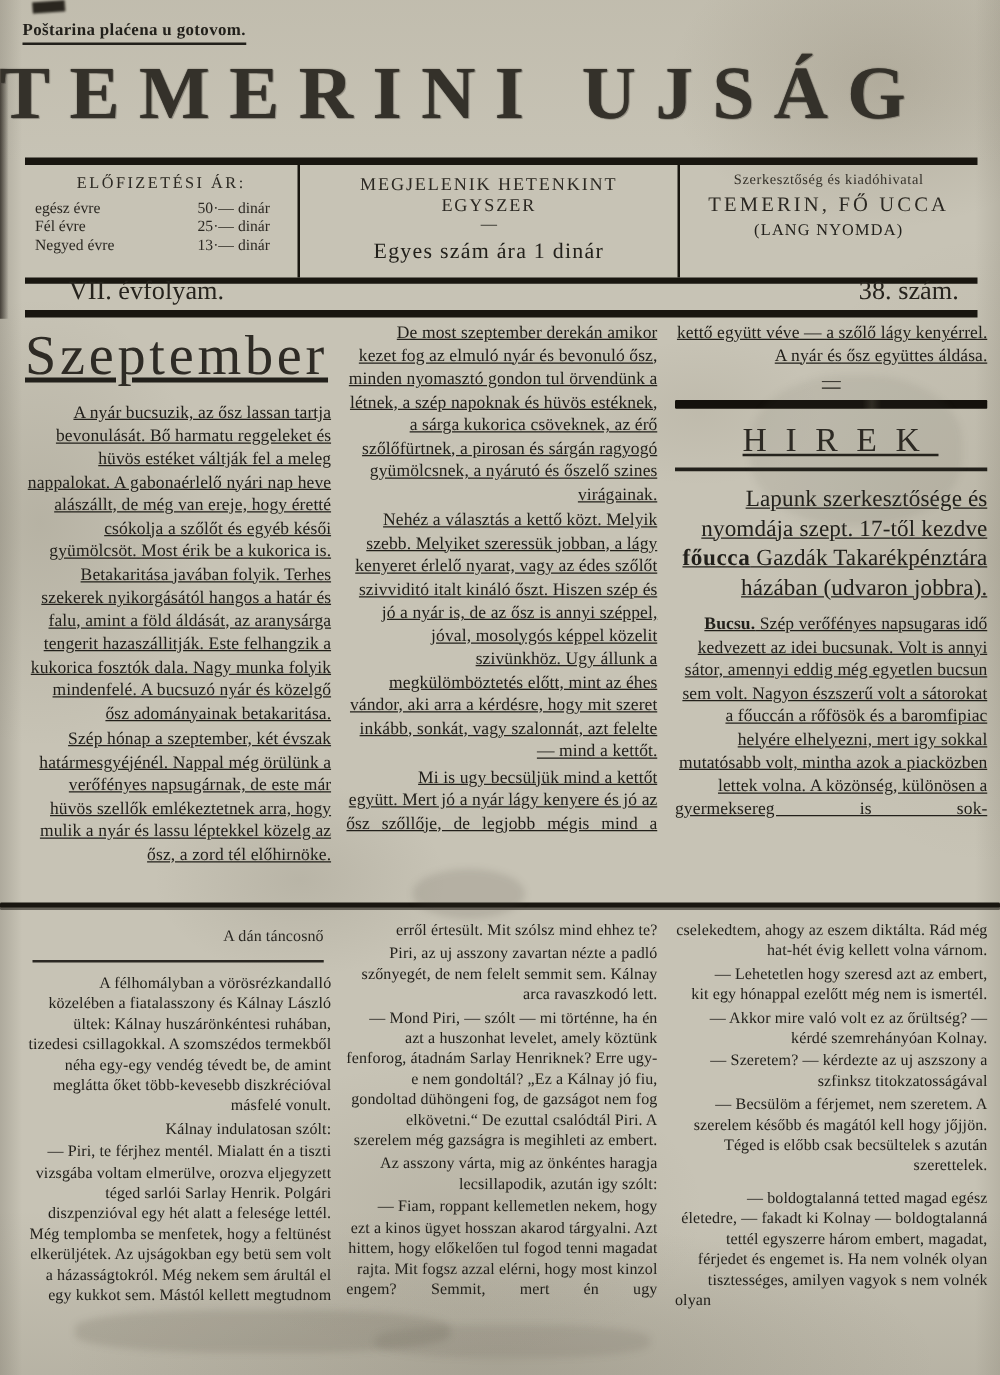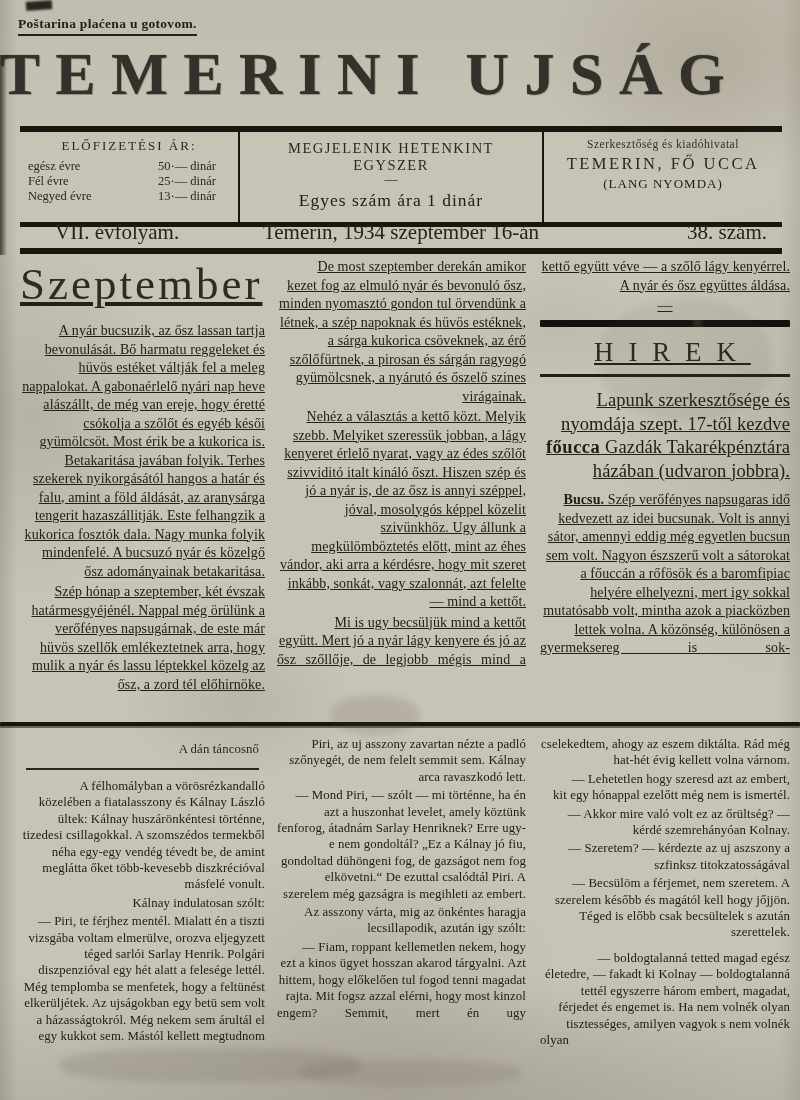--- a/index.html
+++ b/index.html
@@ -120,21 +120,20 @@
     </div>
     <div class="infocell cell-office">
       <div class="office-1">Szerkesztőség és kiadóhivatal</div>
       <div class="office-2">TEMERIN, FŐ UCCA</div>
       <div class="office-3">(LANG NYOMDA)</div>
     </div>
   </div>
 
   <div class="dateline">
     <span class="dl-vol">VII. évfolyam.</span>
-    <span class="dl-date">Temerin, 1934 szeptember 16-án</span>
     <span class="dl-issue">38. szám.</span>
   </div>
 
   <div class="col top-col" id="tcol1">
     <h1 class="lead-title">Szeptember</h1>
     <p>A nyár bucsuzik, az ősz lassan tartja bevonulását. Bő harmatu reggeleket és hüvös estéket váltják fel a meleg nappalokat. A gabonaérlelő nyári nap heve alászállt, de még van ereje, hogy éretté csókolja a szőlőt és egyéb késői gyümölcsöt. Most érik be a kukorica is. Betakaritása javában folyik. Terhes szekerek nyikorgásától hangos a határ és falu, amint a föld áldását, az aranysárga tengerit hazaszállitják. Este felhangzik a kukorica fosztók dala. Nagy munka folyik mindenfelé. A bucsuzó nyár és közelgő ősz adományainak betakaritása.</p>
     <p>Szép hónap a szeptember, két évszak határmesgyéjénél. Nappal még örülünk a verőfényes napsugárnak, de este már hüvös szellők emlékeztetnek arra, hogy mulik a nyár és lassu léptekkel közelg az ősz, a zord tél előhirnöke.</p>
   </div>
 
   <div class="col top-col" id="tcol2">
@@ -149,26 +148,27 @@
     <div class="hirek-bar"></div>
     <div class="hirek-title">HIREK</div>
     <p class="hirek-notice"><span>Lapunk szerkesztősége és nyomdája szept. 17-től kezdve </span><b>főucca</b><span> Gazdák Takarékpénztára házában (udvaron jobbra).</span></p>
     <p class="runon"><b>Bucsu.</b><span> Szép verőfényes napsugaras idő kedvezett az idei bucsunak. Volt is annyi sátor, amennyi eddig még egyetlen bucsun sem volt. Nagyon észszerű volt a sátorokat a főuccán a rőfösök és a baromfipiac helyére elhelyezni, mert igy sokkal mutatósabb volt, mintha azok a piacközben lettek volna. A közönség, különösen a gyermeksereg is sok-</span></p>
   </div>
 
   <div class="rule-thick midrule"></div>
 
   <div class="col bot-col" id="bcol1">
     <p class="story-title">A dán táncosnő</p>
-    <p>A félhomályban a vörösrézkandalló közelében a fiatalasszony és Kálnay László ültek: Kálnay huszárönkéntesi történne, tizedesi csillagokkal. A szomszédos termekből néha egy-egy vendég tévedt be, de amint meglátta őket több-kevesebb diszkrécióval másfelé vonult.</p>
+    <p>A félhomályban a vörösrézkandalló közelében a fiatalasszony és Kálnay László ültek: Kálnay huszárönkéntesi ruhában, tizedesi csillagokkal. A szomszédos termekből néha egy-egy vendég tévedt be, de amint meglátta őket több-kevesebb diszkrécióval másfelé vonult.</p>
     <p>Kálnay indulatosan szólt:</p>
     <p class="runon">— Piri, te férjhez mentél. Mialatt én a tiszti vizsgába voltam elmerülve, orozva eljegyzett téged sarlói Sarlay Henrik. Polgári diszpenzióval egy hét alatt a felesége lettél. Még templomba se menfetek, hogy a feltünést elkerüljétek. Az ujságokban egy betü sem volt a házasságtokról. Még nekem sem árultál el egy kukkot sem. Mástól kellett megtudnom mindent. Pedig már az egész társaság ismeri a titkot. Én voltam a legutolsó, aki</p>
   </div>
 
   <div class="col bot-col" id="bcol2">
+    <p class="noindent">erről értesült. Mit szólsz mind ehhez te?</p>
     <p>Piri, az uj asszony zavartan nézte a padló szőnyegét, de nem felelt semmit sem. Kálnay arca ravaszkodó lett.</p>
     <p>— Mond Piri, — szólt — mi történne, ha én azt a huszonhat levelet, amely köztünk fenforog, átadnám Sarlay Henriknek? Erre ugy-e nem gondoltál? „Ez a Kálnay jó fiu, gondoltad dühöngeni fog, de gazságot nem fog elkövetni.“ De ezuttal csalódtál Piri. A szerelem még gazságra is megihleti az embert.</p>
     <p>Az asszony várta, mig az önkéntes haragja lecsillapodik, azután igy szólt:</p>
     <p class="runon">— Fiam, roppant kellemetlen nekem, hogy ezt a kinos ügyet hosszan akarod tárgyalni. Azt hittem, hogy előkelően tul fogod tenni magadat rajta. Mit fogsz azzal elérni, hogy most kinzol engem? Semmit, mert én ugy</p>
   </div>
 
   <div class="col bot-col" id="bcol3">
     <p class="noindent">cselekedtem, ahogy az eszem diktálta. Rád még hat-hét évig kellett volna várnom.</p>
     <p>— Lehetetlen hogy szeresd azt az embert, kit egy hónappal ezelőtt még nem is ismertél.</p>
     <p>— Akkor mire való volt ez az őrültség? — kérdé szemrehányóan Kolnay.</p>

